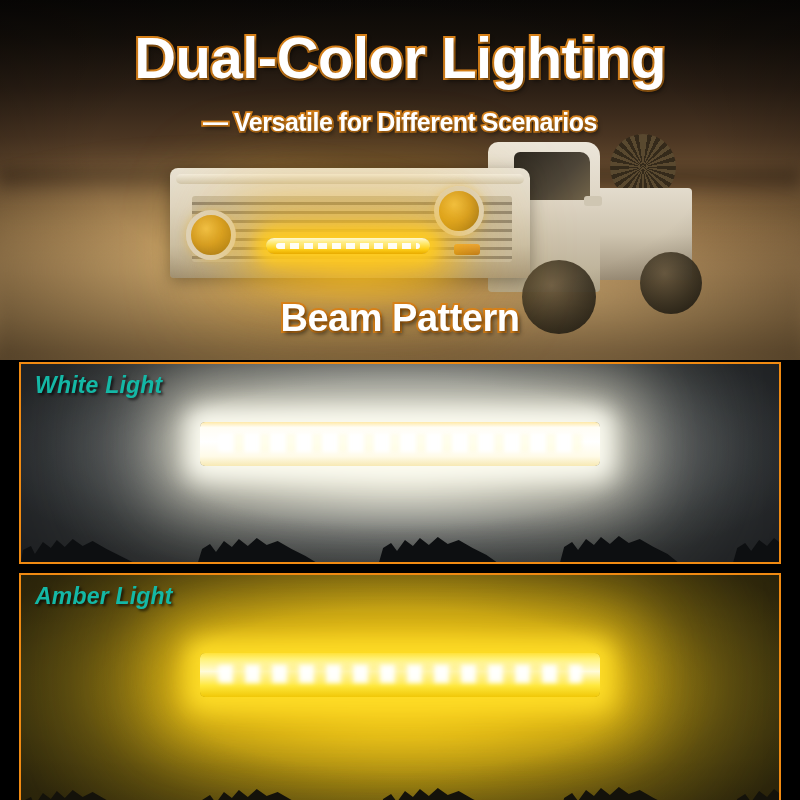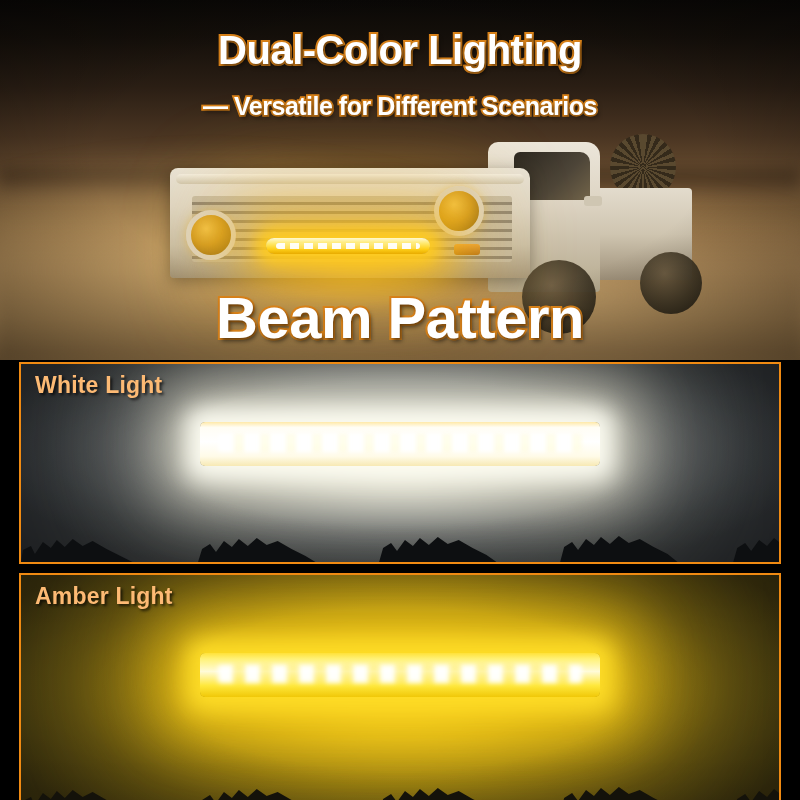--- a/index.html
+++ b/index.html
@@ -207,36 +207,36 @@
   }
   .title-main, .title-sub, .title-beam {
     color: #ffffff;
     font-weight: bold;
     letter-spacing: -0.5px;
     -webkit-text-stroke: 4px #d98219;
     paint-order: stroke fill;
     text-shadow: 2px 3px 4px rgba(0,0,0,0.55);
   }
   .title-main {
-    font-size: 40px;
+    font-size: 58px;
     line-height: 52px;
-    margin: 8px;
+    margin: 16px;
   }
   .title-sub {
     font-size: 25px;
     line-height: 44px;
     margin: 0;
     -webkit-text-stroke-width: 3.5px;
   }
   .title-beam {
     position: absolute;
     left: 0; top: 290px;
     width: 800px;
     text-align: center;
-    font-size: 58px;
+    font-size: 38px;
     line-height: 56px;
     margin: 0;
     z-index: 6;
   }
 
   
   .panel {
     position: absolute;
     left: 19px;
     width: 762px;
@@ -253,23 +253,24 @@
       radial-gradient(ellipse 55% 70% at 50% 42%, #8f9499 0%, #70757a 35%, #4a4e52 62%, #34383b 85%, #2b2e31 100%);
   }
   .amber-panel .panel-bg {
     background:
       radial-gradient(ellipse 58% 75% at 50% 48%, #d8b81e 0%, #b89a18 28%, #8a7413 52%, #5d4f12 75%, #3d3410 100%);
   }
 
   .panel-label {
     position: absolute;
     left: 14px; top: 8px;
-    color: #fdba74;
+    color: #14b8a6;
     font-size: 23px;
     font-weight: bold;
+    font-style: italic;
     letter-spacing: 0.2px;
     text-shadow: 2px 2px 3px rgba(0,0,0,0.7);
     z-index: 5;
   }
 
   
   .bar-glow {
     position: absolute;
     left: 50%;
     transform: translateX(-50%);

